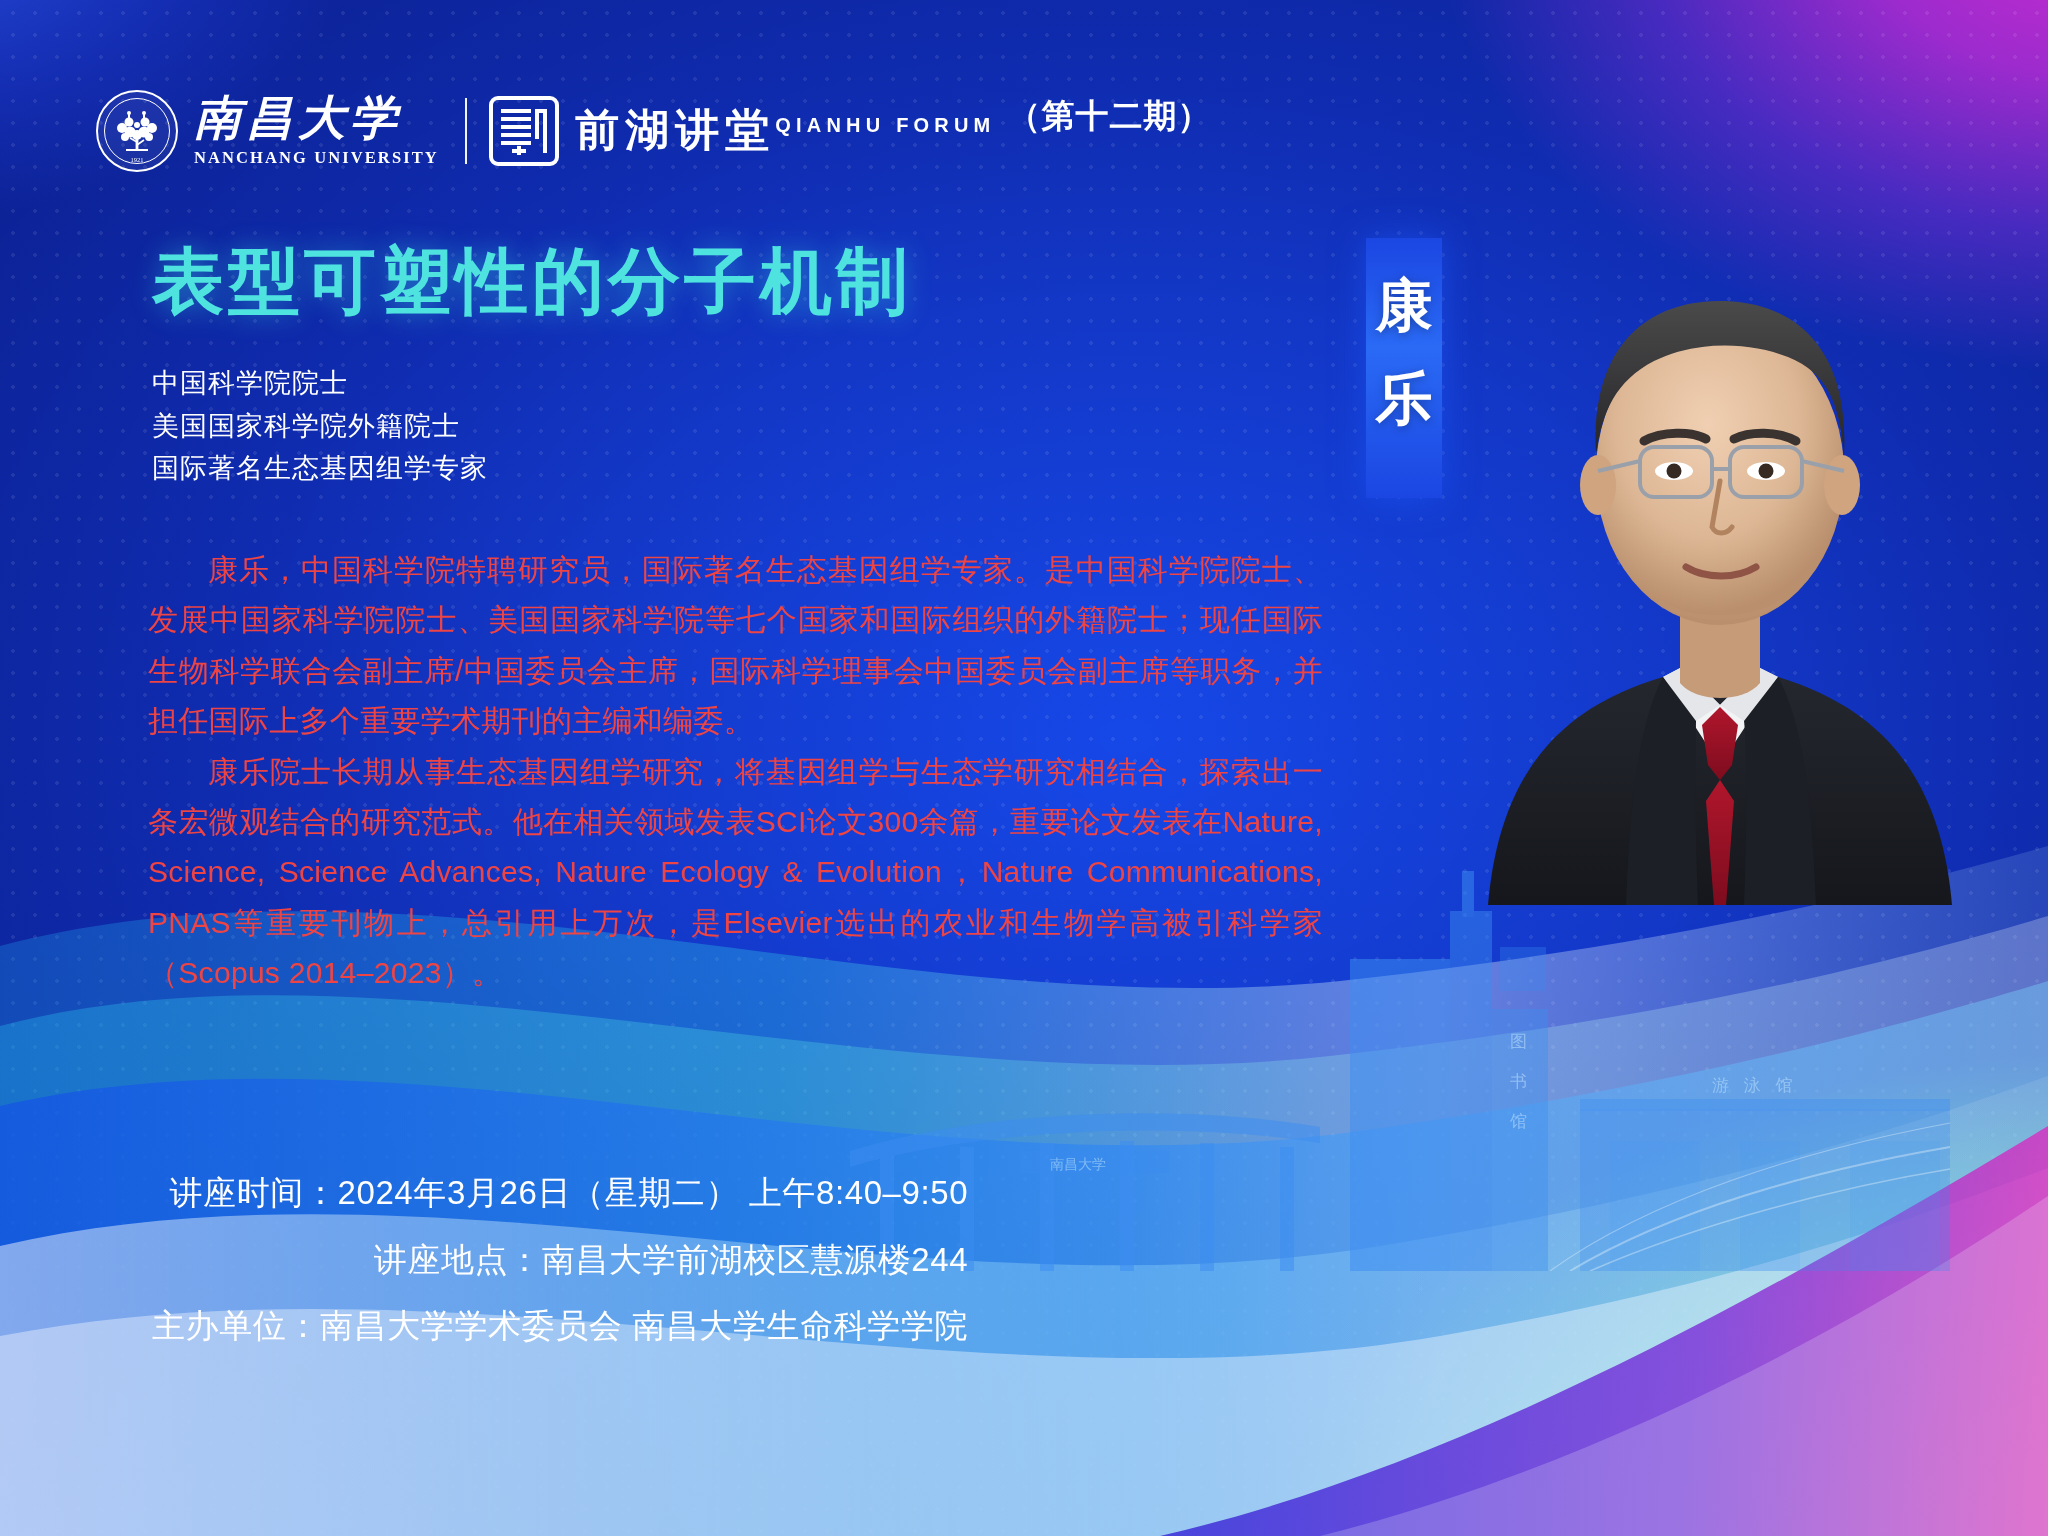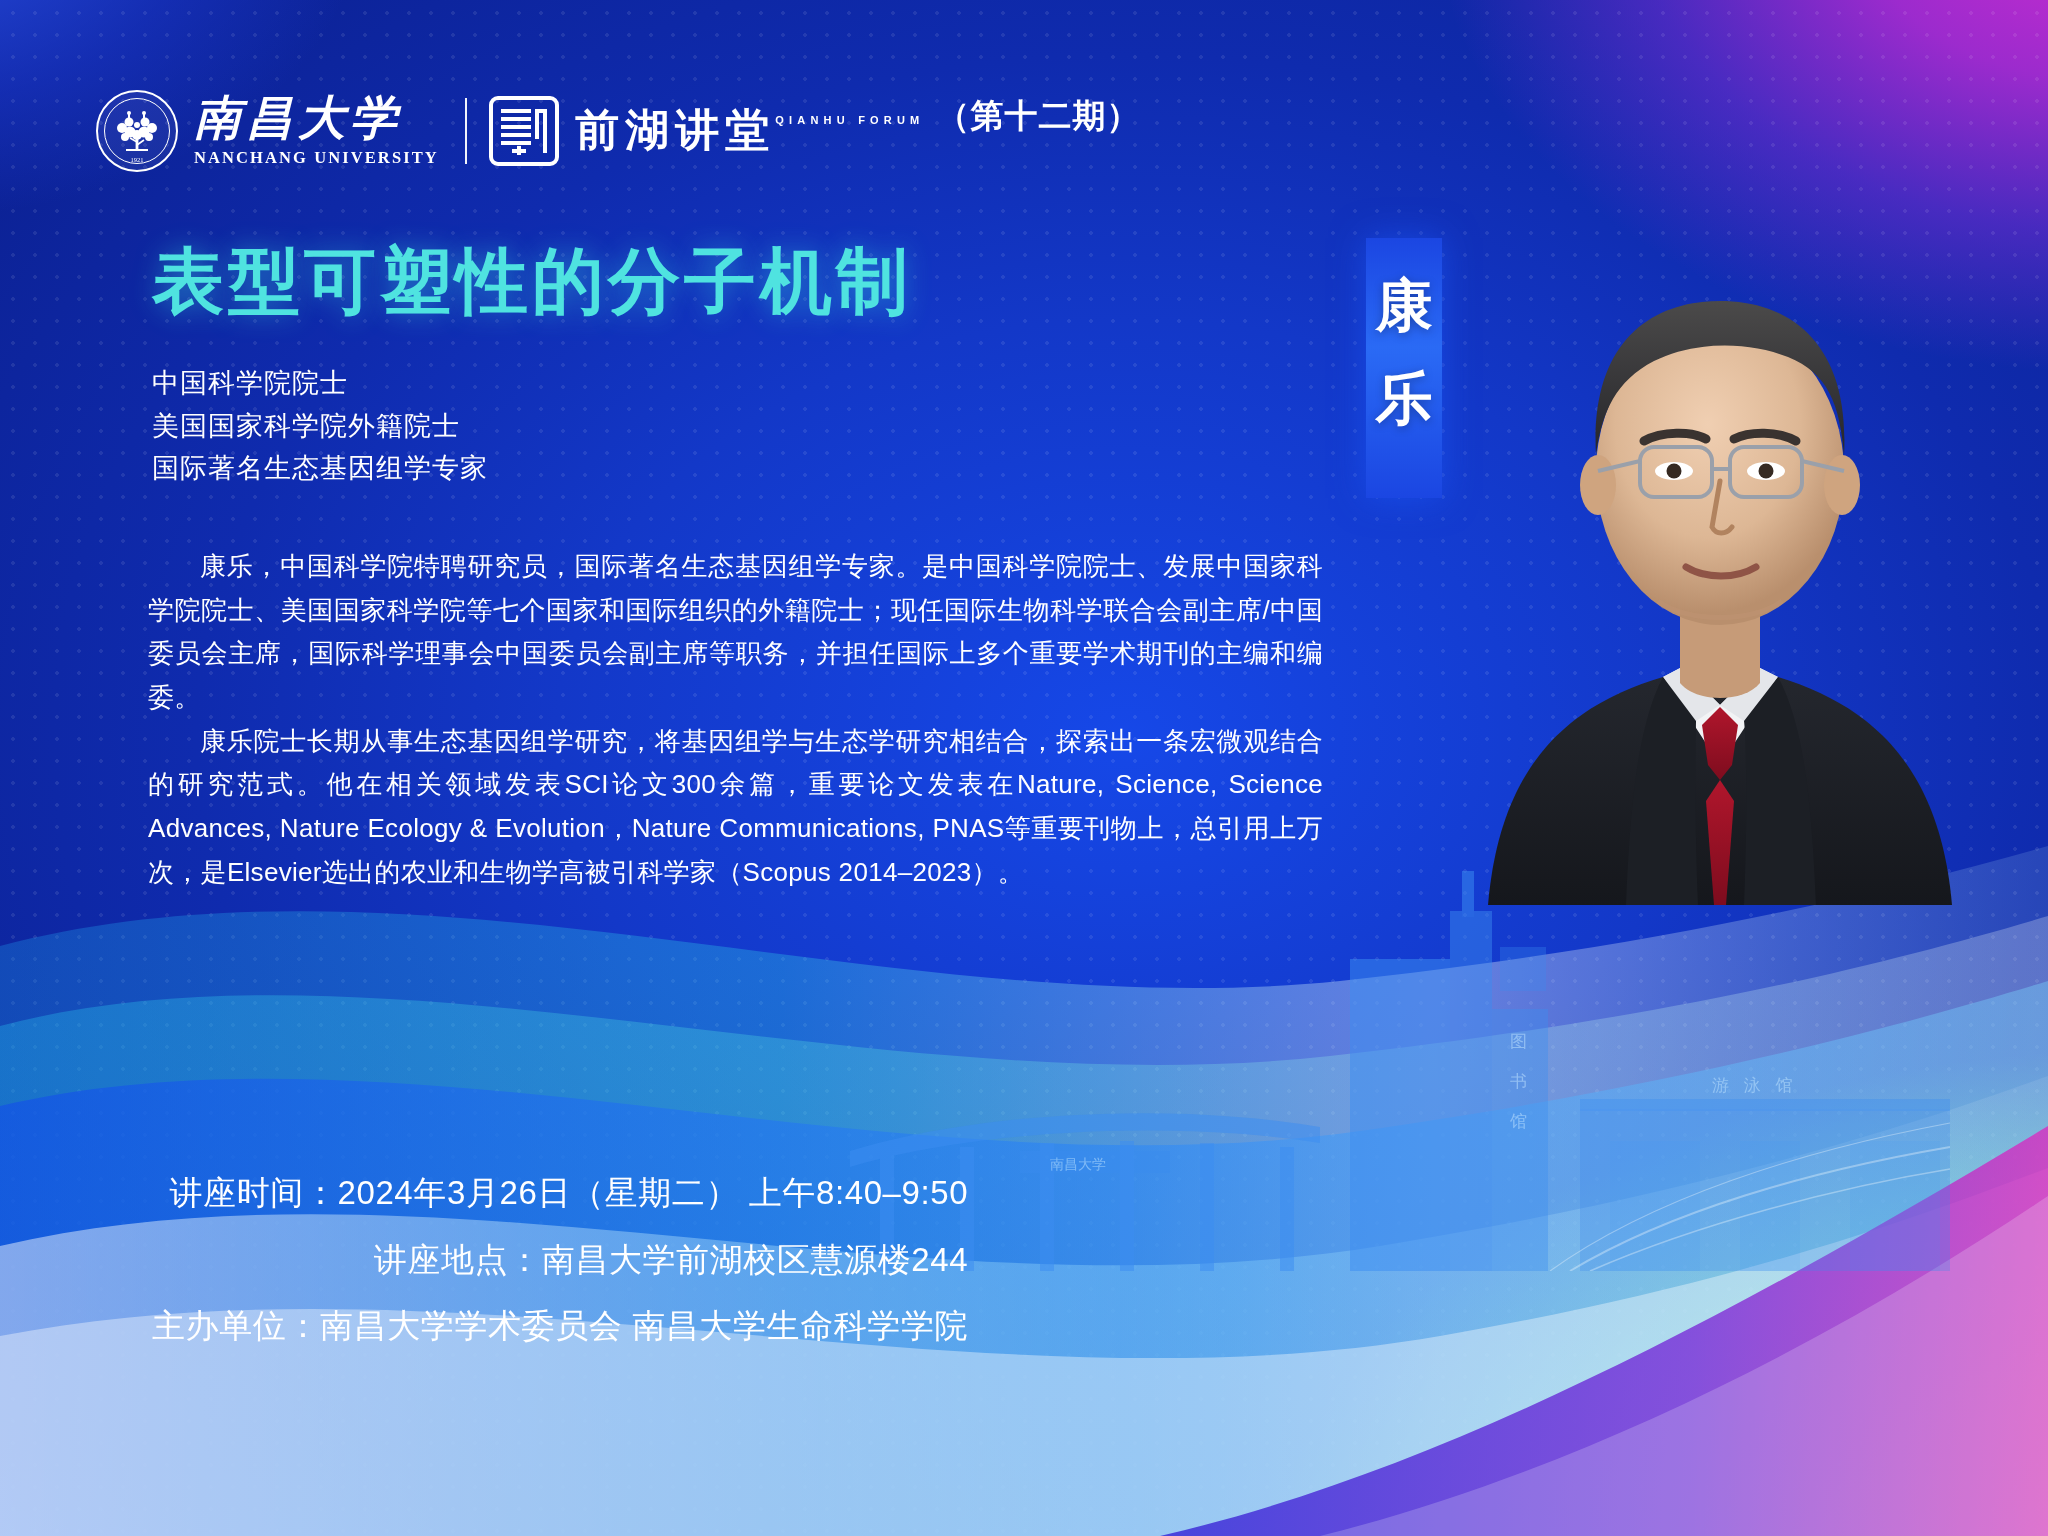--- a/index.html
+++ b/index.html
@@ -43,33 +43,33 @@
   .seal svg{position:absolute;inset:0;}
   .uni-name{margin-left:16px;display:flex;flex-direction:column;justify-content:center;}
   .uni-cn{font-family:"Liberation Serif","DejaVu Serif",serif;font-weight:700;font-style:italic;
           color:#fff;font-size:47px;line-height:1;letter-spacing:5px;}
   .uni-en{color:#fff;font-family:"Liberation Serif","DejaVu Serif",serif;font-size:16.5px;letter-spacing:2.1px;margin-top:6px;font-weight:700;}
   .hdr-sep{width:2.5px;height:66px;background:#fff;margin:0 22px 0 26px;opacity:.95;}
   .forum-mark{width:62px;height:62px;border:4px solid #fff;border-radius:9px;position:relative;flex:0 0 auto;}
   .forum-mark svg{position:absolute;inset:0;}
   .forum-text{margin-left:16px;display:flex;}
   .forum-cn{font-family:"Liberation Serif","DejaVu Serif",serif;font-weight:700;color:#fff;font-size:44px;line-height:1;letter-spacing:6px;}
-  .forum-en{color:#fff;font-size:11px;letter-spacing:5.2px;margin-top:5px;font-weight:700;}
+  .forum-en{color:#fff;font-size:20px;letter-spacing:5.2px;margin-top:5px;font-weight:700;}
   .issue{margin-left:12px;align-self:flex-start;margin-top:6px;font-family:"Liberation Serif","DejaVu Serif",serif;
          font-weight:700;color:#fff;font-size:33px;letter-spacing:1px;}
 
   
   .title{position:absolute;left:152px;top:245px;font-size:72px;font-weight:700;letter-spacing:4px;
          color:#4fe3e0;line-height:1;font-family:"Liberation Sans","DejaVu Sans",sans-serif;
          text-shadow:0 0 26px rgba(60,220,230,.45);}
 
   .creds{position:absolute;left:152px;top:362px;color:#fff;font-size:27px;line-height:1.58;letter-spacing:1px;}
 
   
-  .bio{position:absolute;left:148px;top:545px;width:1175px;color:#ffffff;font-size:26px;line-height:1.68;
+  .bio{position:absolute;left:148px;top:545px;width:1175px;color:#ef4444;font-size:30px;line-height:1.68;
        letter-spacing:.3px;text-align:justify;}
   .bio p{margin:0;text-indent:2em;}
 
   
   .nameplate{position:absolute;left:1366px;top:238px;width:76px;height:260px;
      background:linear-gradient(180deg,#1b46e2 0%,#2a6af5 42%,#1b46e2 100%);
      box-shadow:0 0 34px rgba(30,90,250,.55);}
   .nameplate .ch{position:absolute;left:0;width:76px;text-align:center;color:#fff;font-size:57px;font-weight:700;
      font-family:"Liberation Serif","DejaVu Serif",serif;text-shadow:0 2px 10px rgba(0,0,0,.28);}
   .nameplate .ch1{top:30px;}

